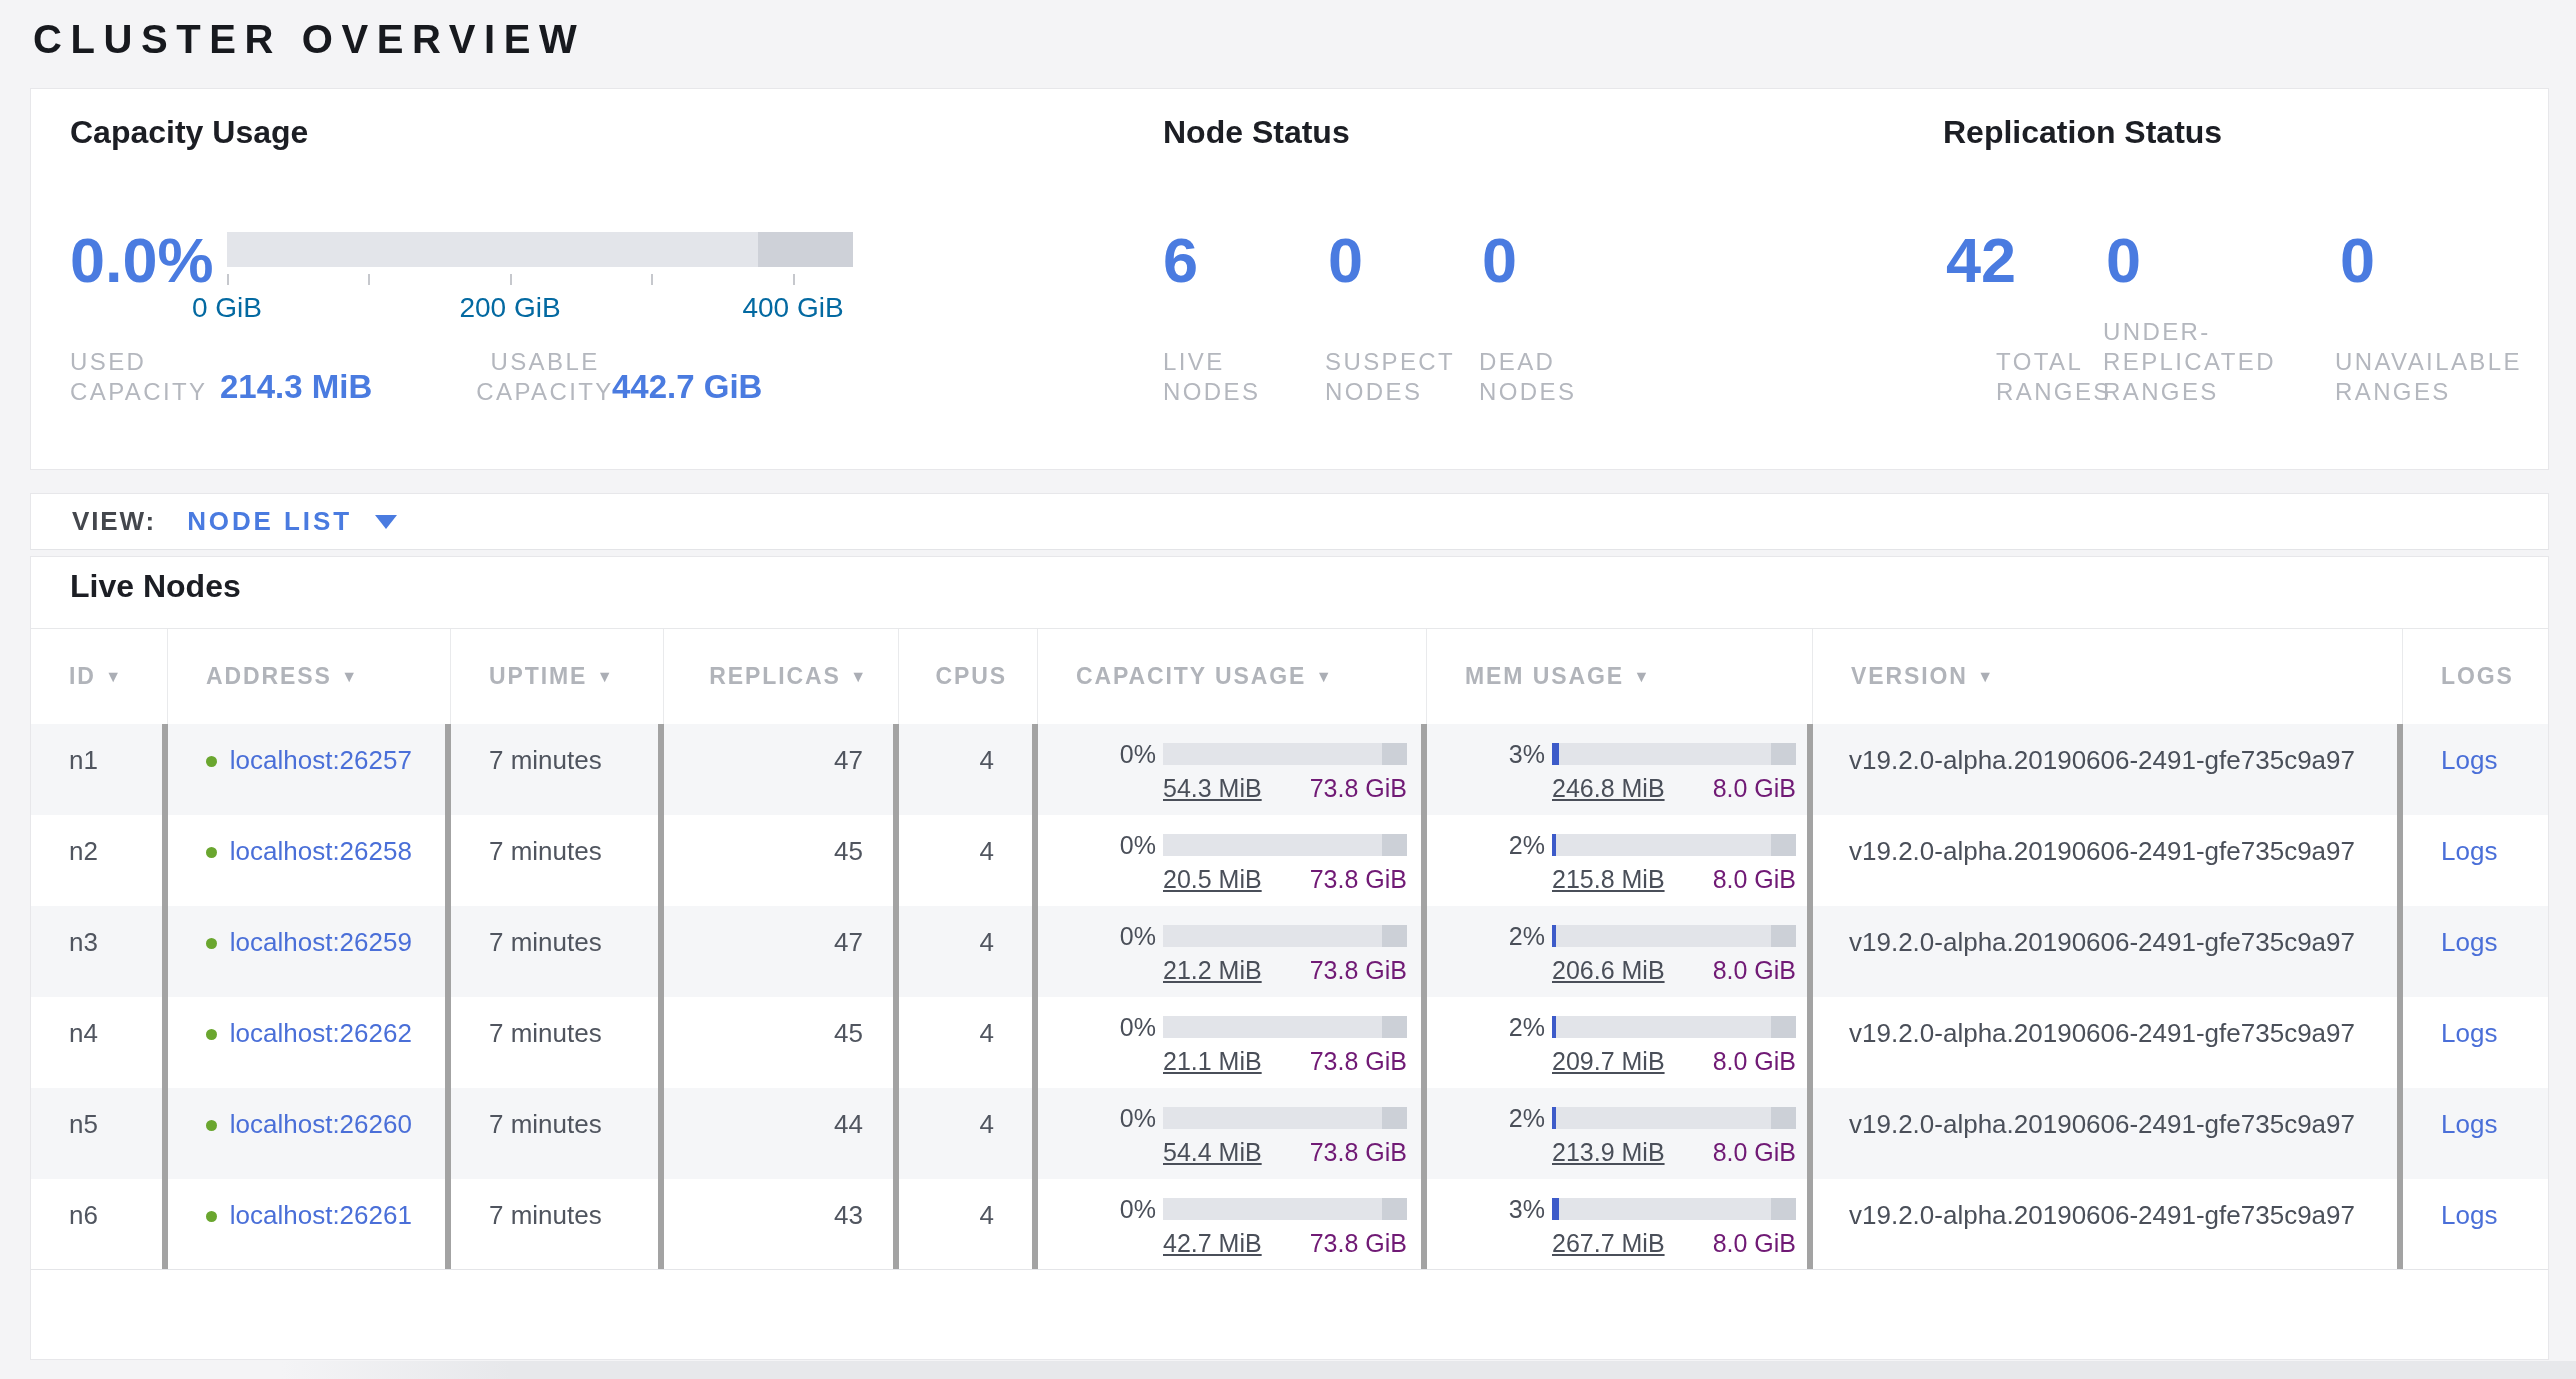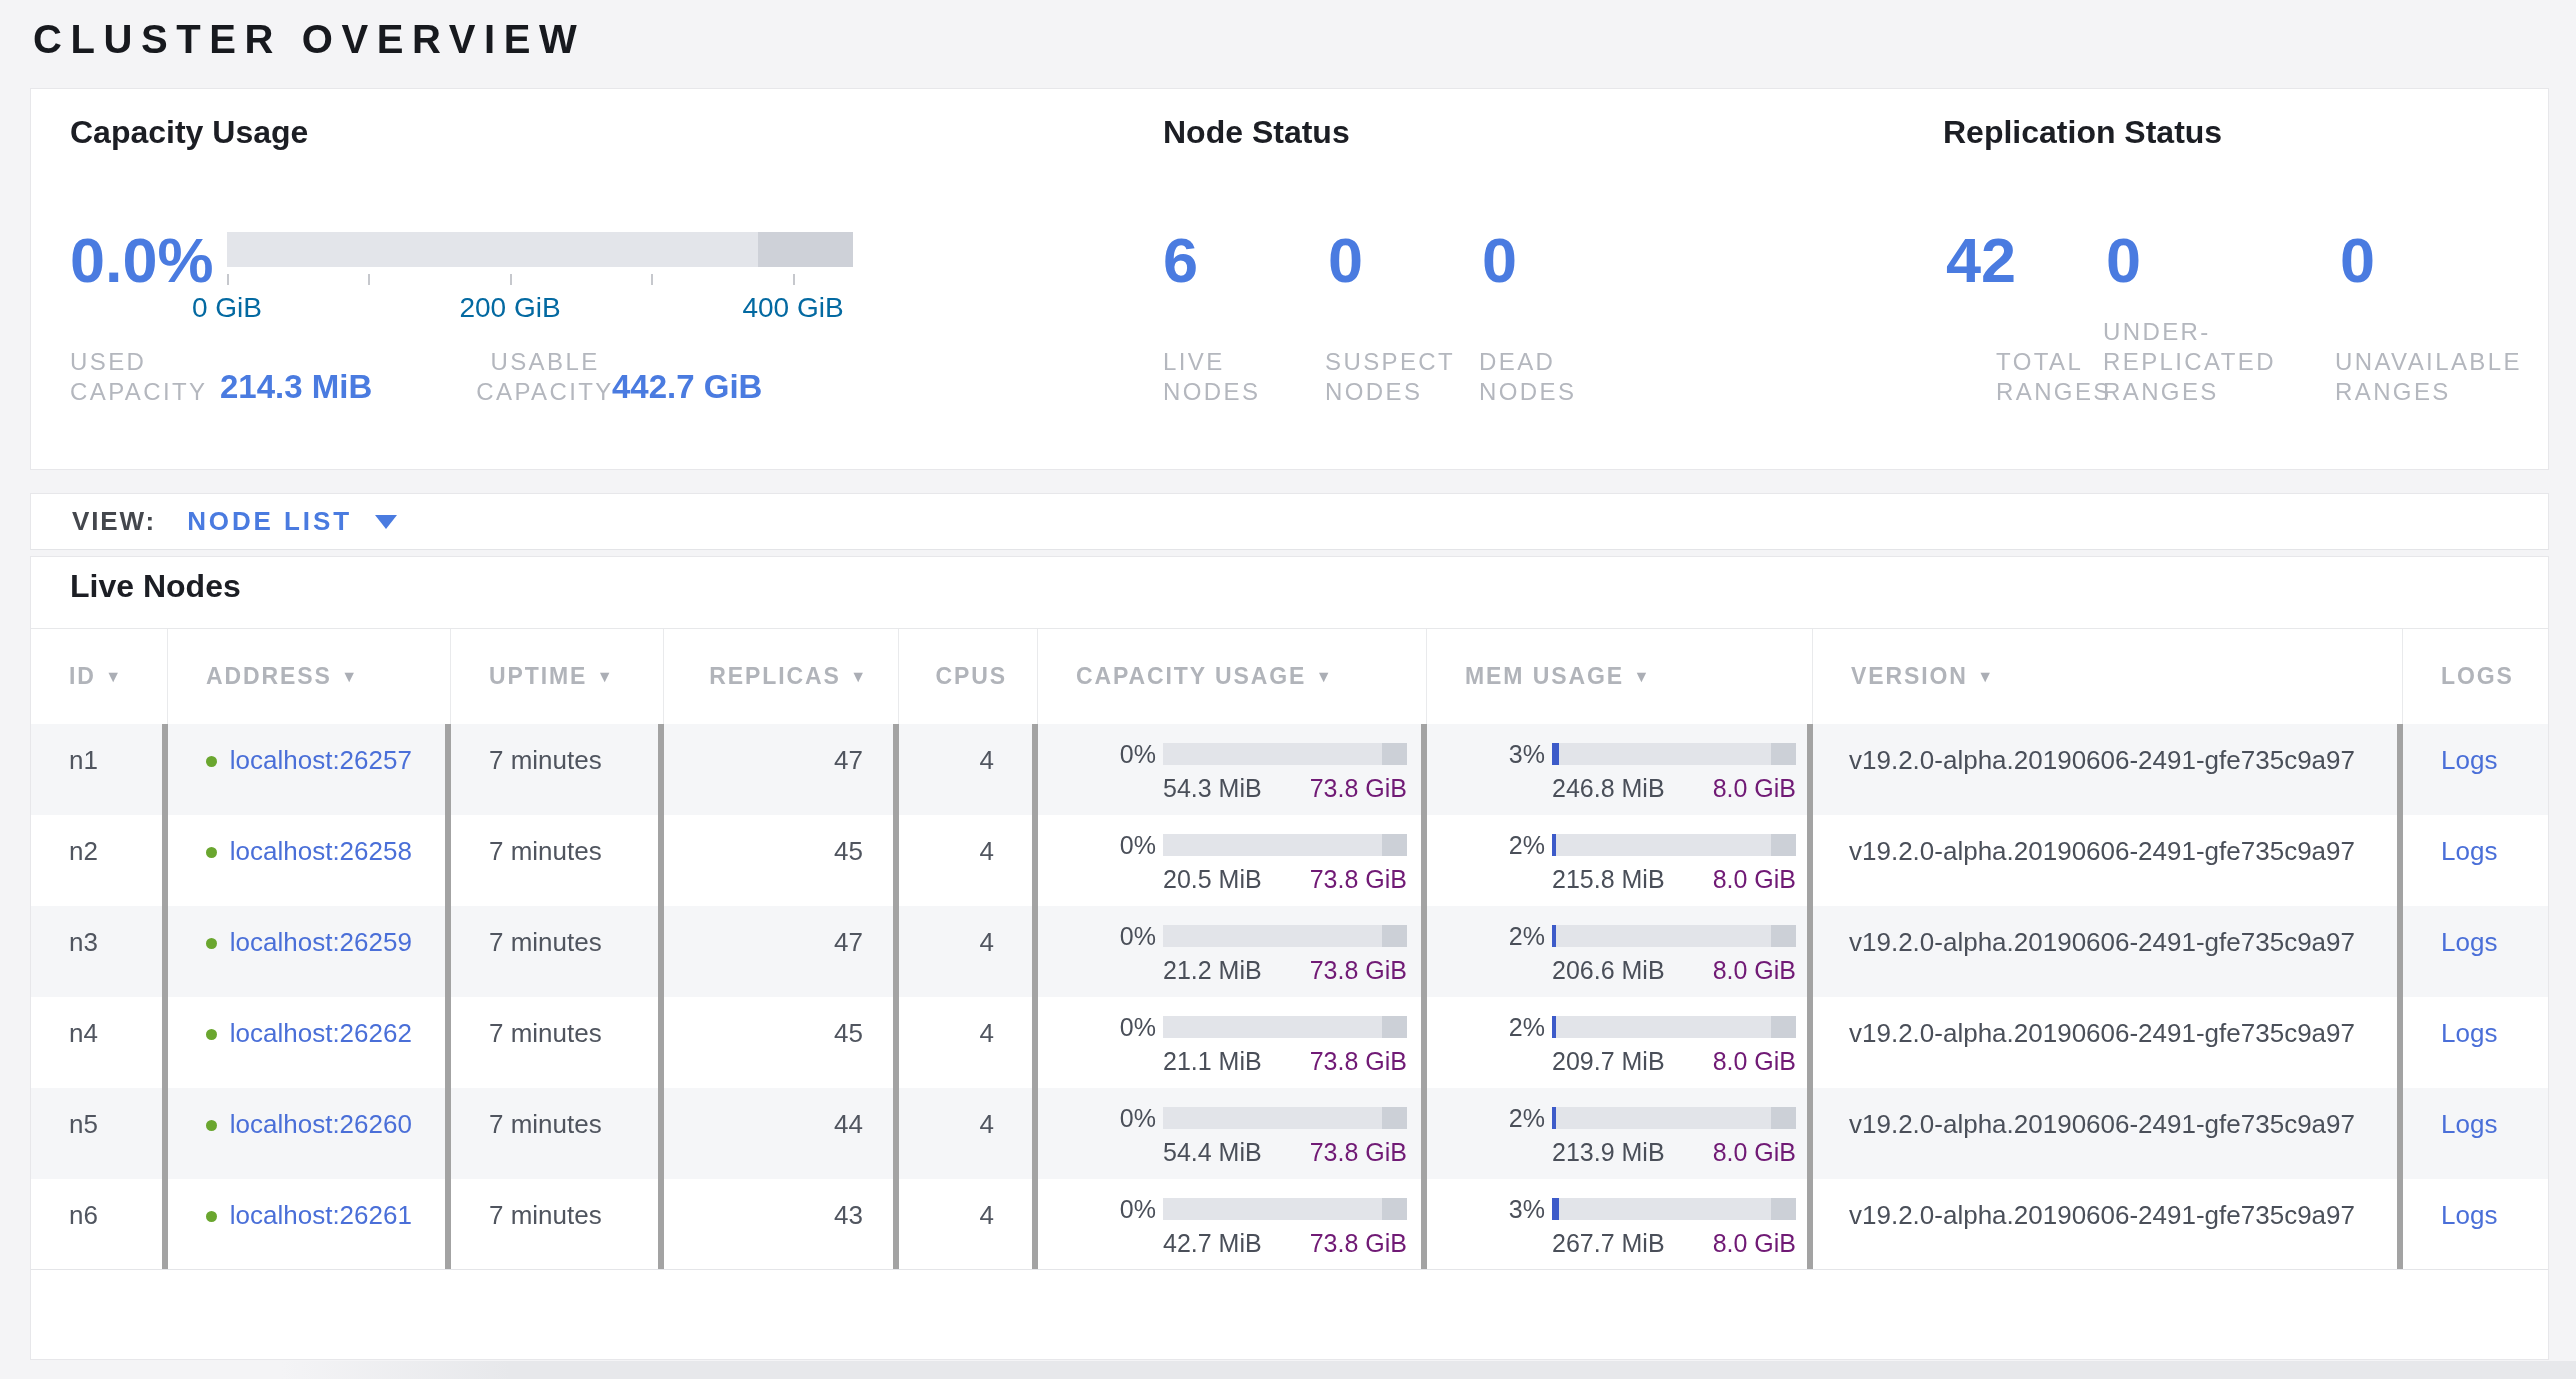--- a/index.html
+++ b/index.html
@@ -94,21 +94,21 @@
   .td.c-usage { padding:17px 0 0 0; }
   .usage-top { display:flex; align-items:center; height:25px; }
   .usage-pct { width:118px; text-align:right; font-size:25px; color:#4a4f59; }
   .usage-bar { position:relative; width:244px; height:22px; margin-left:6.7px; background:#e2e4e9; }
   .usage-used { position:absolute; left:0; top:0; height:100%; background:#3d5bc9; }
   .usage-cap { position:absolute; right:0; top:0; height:100%; width:25px; background:#ccd0d7; }
   .usage-vals {
     margin-left:125px; width:244px; display:flex; justify-content:space-between;
     font-size:25px; margin-top:6.7px;
   }
-  .uv-used { color:#4a4f59; }
+  .uv-used { color:#4a4f59;text-decoration:underline; }
   .uv-total { color:#701a75; }
   
   .bottom-shadow {
     position:absolute; left:281px; top:1361px; right:0; height:18px;
     background:linear-gradient(90deg, rgba(231,232,235,0) 0%, #e7e8eb 10%, #e7e8eb 100%);
   }
 </style>
 </head>
 <body>
 

